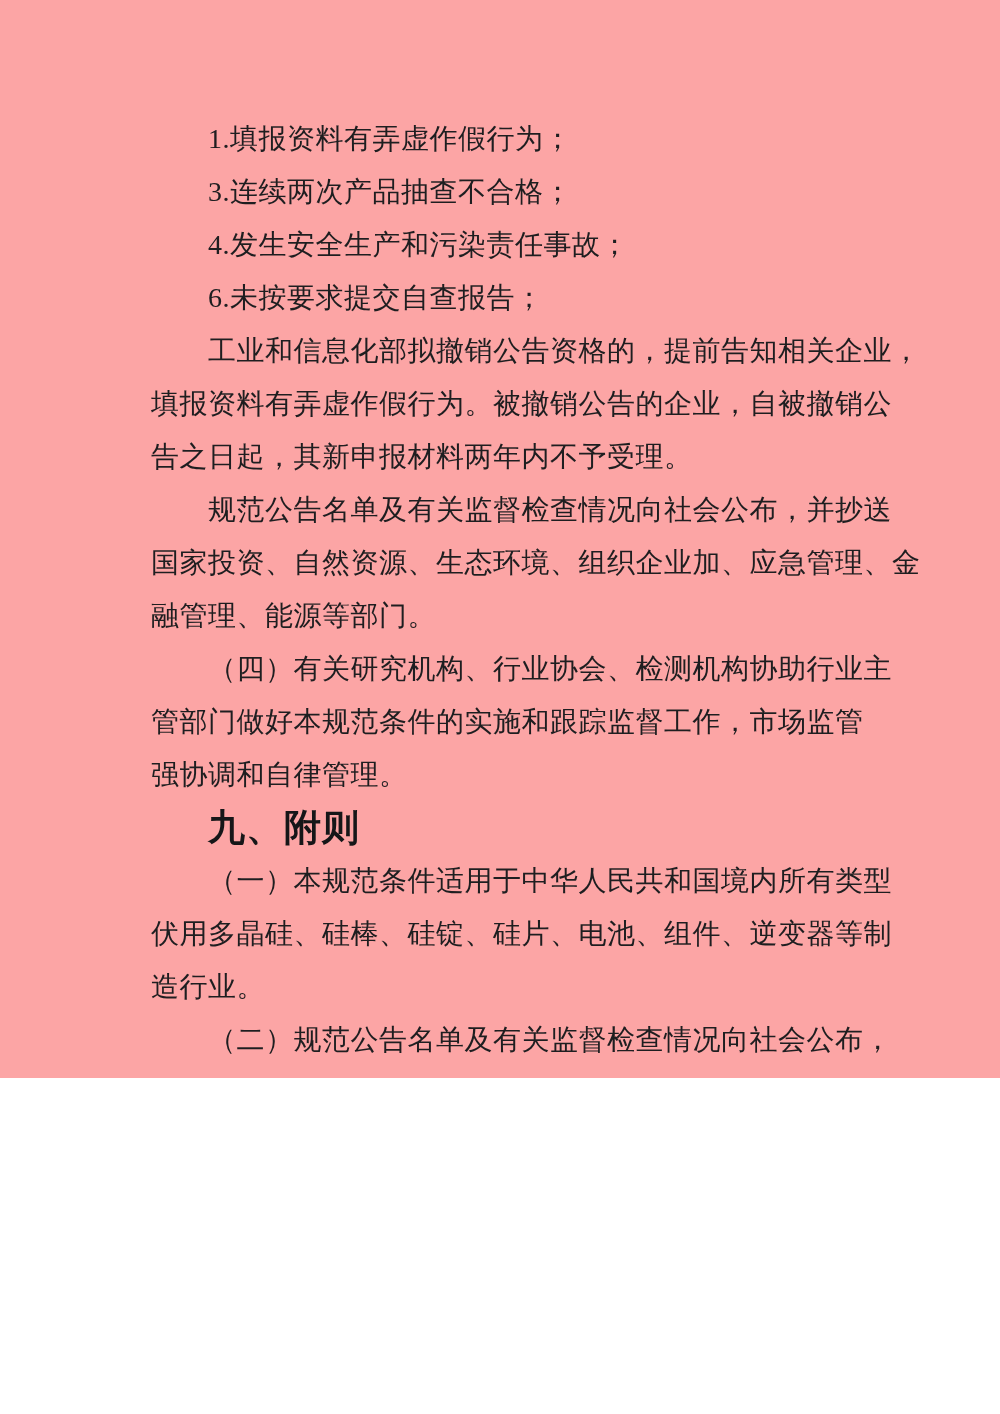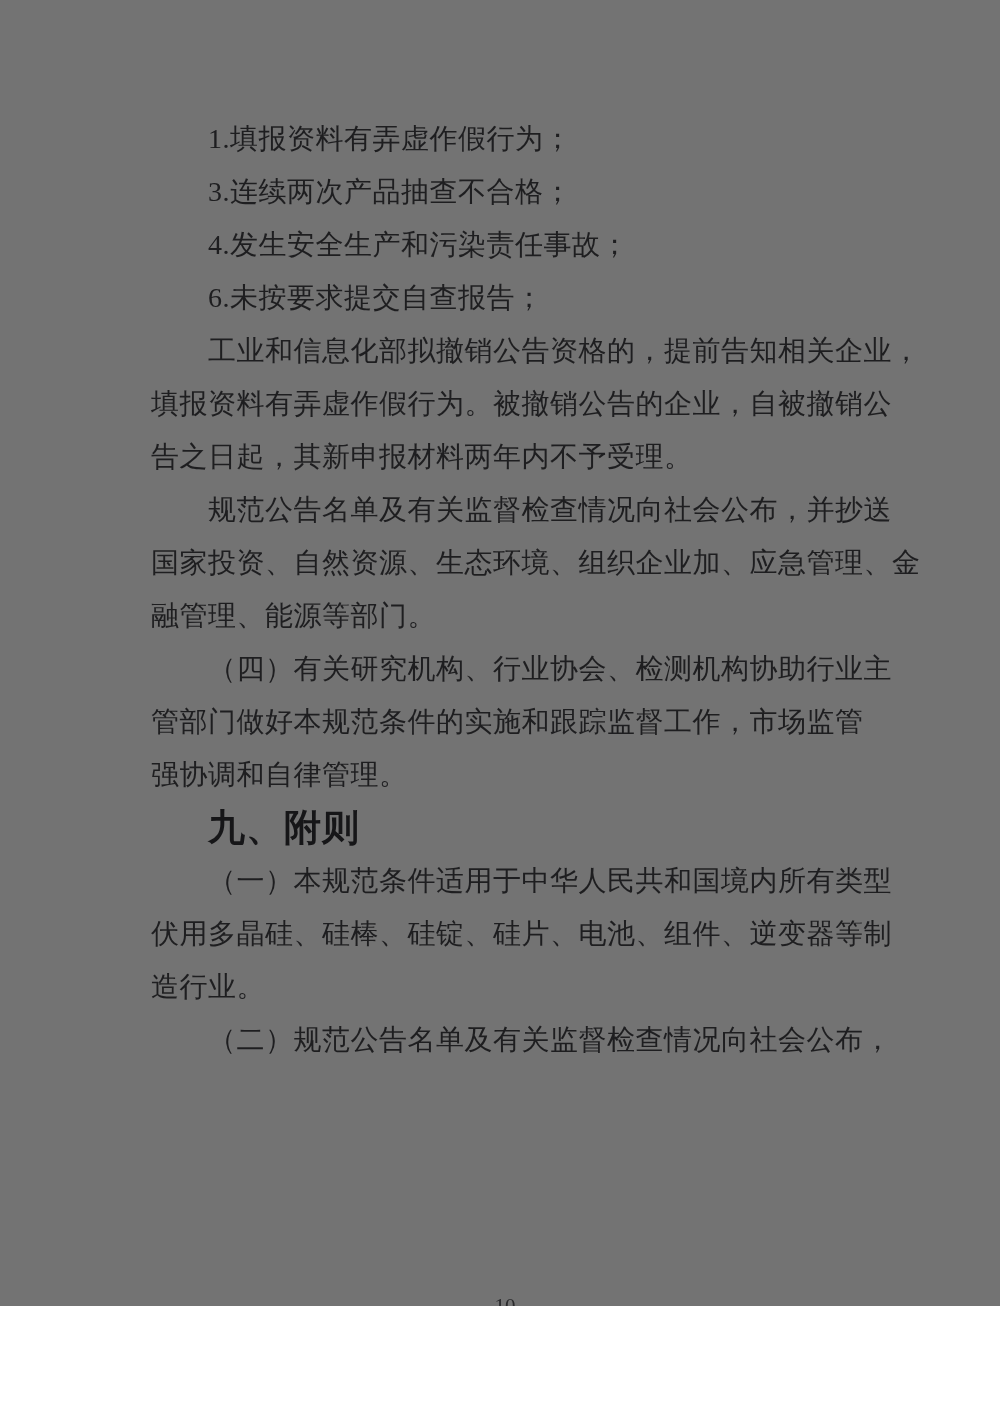--- a/index.html
+++ b/index.html
@@ -3,22 +3,22 @@
 <meta charset="utf-8">
 <style>
   html, body {
     margin: 0;
     padding: 0;
     background: #ffffff;
   }
   .page {
     position: relative;
     width: 1000px;
-    height: 1306px;
-    background: #737373;
+    height: 1078px;
+    background: #fca5a5;
     overflow: hidden;
     color: #1e1e20;
     font-family: "Liberation Serif", "DejaVu Serif", serif;
   }
   .doc-body {
     position: absolute;
     left: 151px;
     top: 112px;
     width: 712px;
   }

